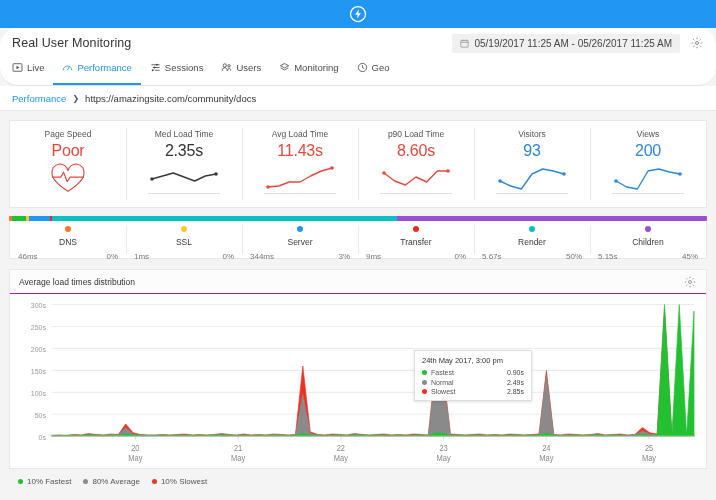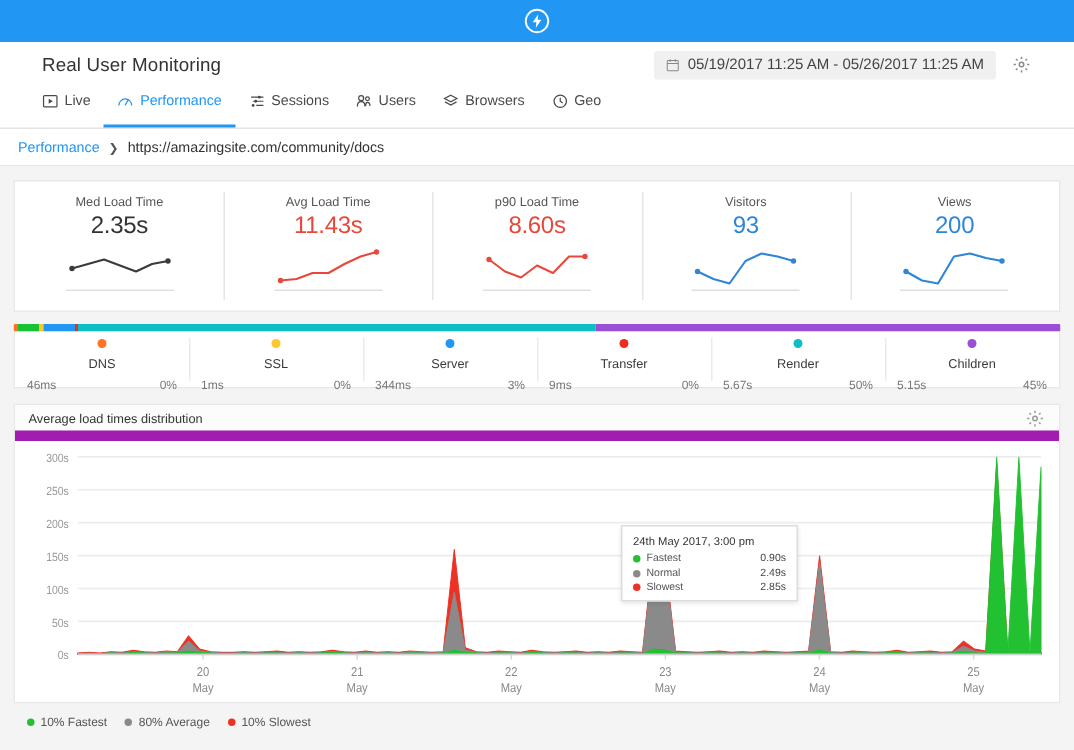--- a/index.html
+++ b/index.html
@@ -13,22 +13,23 @@
 
   
   .brandbar {
     height: 28px; background: #2196f3;
     display: flex; align-items: center; justify-content: center;
   }
   .brand-logo { width: 20px; height: 20px; display: block; }
 
   
   .header {
-    background: #ffffff; padding: 0 28px;
+    background: #ffffff; padding: 0 12px;
     border-bottom: 1px solid #e3e3e3;
+    border-radius: 18px;
   }
   .header-top {
     height: 30px; display: flex; align-items: center; justify-content: space-between;
   }
   .page-title { font-size: 12.5px; color: #333; letter-spacing: .1px; }
   .header-right { display: flex; align-items: center; gap: 10px; }
   .daterange {
     background: #f0f0f0; border-radius: 2px;
     height: 19px; display: flex; align-items: center; gap: 5px;
     padding: 0 8px; font-size: 10px; color: #444;
@@ -93,21 +94,21 @@
   .bname { font-size: 8.5px; color: #3a3a3a; }
   .bbot { display: flex; justify-content: space-between; margin-top: 5px; font-size: 8px; color: #777; }
 
   
   .panel {
     margin: 10px 9px 0 9px; background: #fff; border: 1px solid #e8e8e8;
     height: 200px; display: flex; flex-direction: column;
   }
   .panel-head {
     height: 24px; display: flex; align-items: center; justify-content: space-between;
-    padding: 0 9px; border-bottom: 7px solid #a21caf; background: #fcfcfc;
+    padding: 0 9px; border-bottom: 1px solid #a21caf; background: #fcfcfc;
   }
   .panel-title { font-size: 8.5px; color: #333; }
   .panel-body { flex: 1; position: relative; padding: 6px 6px 0 2px; }
   .chart-svg { width: 100%; height: 100%; display: block; }
 
   .tooltip {
     position: absolute; left: 404px; top: 56px;
     background: #fff; border: 1px solid #ddd; box-shadow: 0 1px 3px rgba(0,0,0,.12);
     padding: 5px 7px; width: 118px;
   }
@@ -204,21 +205,21 @@
         </span>
         <span>Users</span>
       </div>
       <div class="tab">
         <span>
           <svg class="tab-ico" viewBox="0 0 16 16" fill="none" stroke="#4a4a4a" stroke-width="1.2">
             <path d="M8 2.2 L14 5.4 L8 8.6 L2 5.4 Z"></path>
               <path d="M2.4 8.6 L8 11.6 L13.6 8.6"></path>
           </svg>
         </span>
-        <span>Browsers</span>
+        <span>Monitoring</span>
       </div>
       <div class="tab">
         <span>
           <svg class="tab-ico" viewBox="0 0 16 16" fill="none" stroke="#4a4a4a" stroke-width="1.2">
             <circle cx="8" cy="8" r="6"></circle>
               <path d="M8 4.6 V8 L10.4 9.6"></path>
           </svg>
         </span>
         <span>Geo</span>
       </div>
@@ -226,20 +227,30 @@
   </div>
 
   <div class="breadcrumb">
     <span class="crumb-link">Performance</span>
     <span class="crumb-sep">❯</span>
     <span class="crumb-cur">https://amazingsite.com/community/docs</span>
   </div>
 
   <div class="metrics">
 
+    <div class="mcard">
+      <div class="mlabel">Page Speed</div>
+      <div class="mvalue red">Poor</div>
+      <span>
+        <svg class="heart-icon" viewBox="0 0 44 36" fill="none" stroke="#e8483a" stroke-width="1.3">
+          <path d="M22 33 C8 24 4 18 4 13 A7.5 7.5 0 0 1 22 10 A7.5 7.5 0 0 1 40 13 C40 18 36 24 22 33 Z"></path>
+          <path d="M4.5 17 H14 L17 11.5 L21 22 L24.5 17 H39.5" stroke-linejoin="round" stroke-linecap="round"></path>
+        </svg>
+      </span>
+    </div>
 
     <div class="mcard">
       <div class="mlabel">Med Load Time</div>
       <div class="mvalue">2.35s</div>
       <svg class="mspark" viewBox="0 0 72 26">
           <polyline points="4,14 14.666666666666666,11 25.333333333333332,8 36,12 46.666666666666664,16 57.33333333333333,11 68,9" fill="none" stroke="#3a3a3a" stroke-width="1.4" stroke-linejoin="round"></polyline>
           <circle cx="4" cy="14" r="1.8" fill="#3a3a3a"></circle>
           <circle cx="68" cy="9" r="1.8" fill="#3a3a3a"></circle>
         </svg>
       <div class="mspark-rule"></div>

